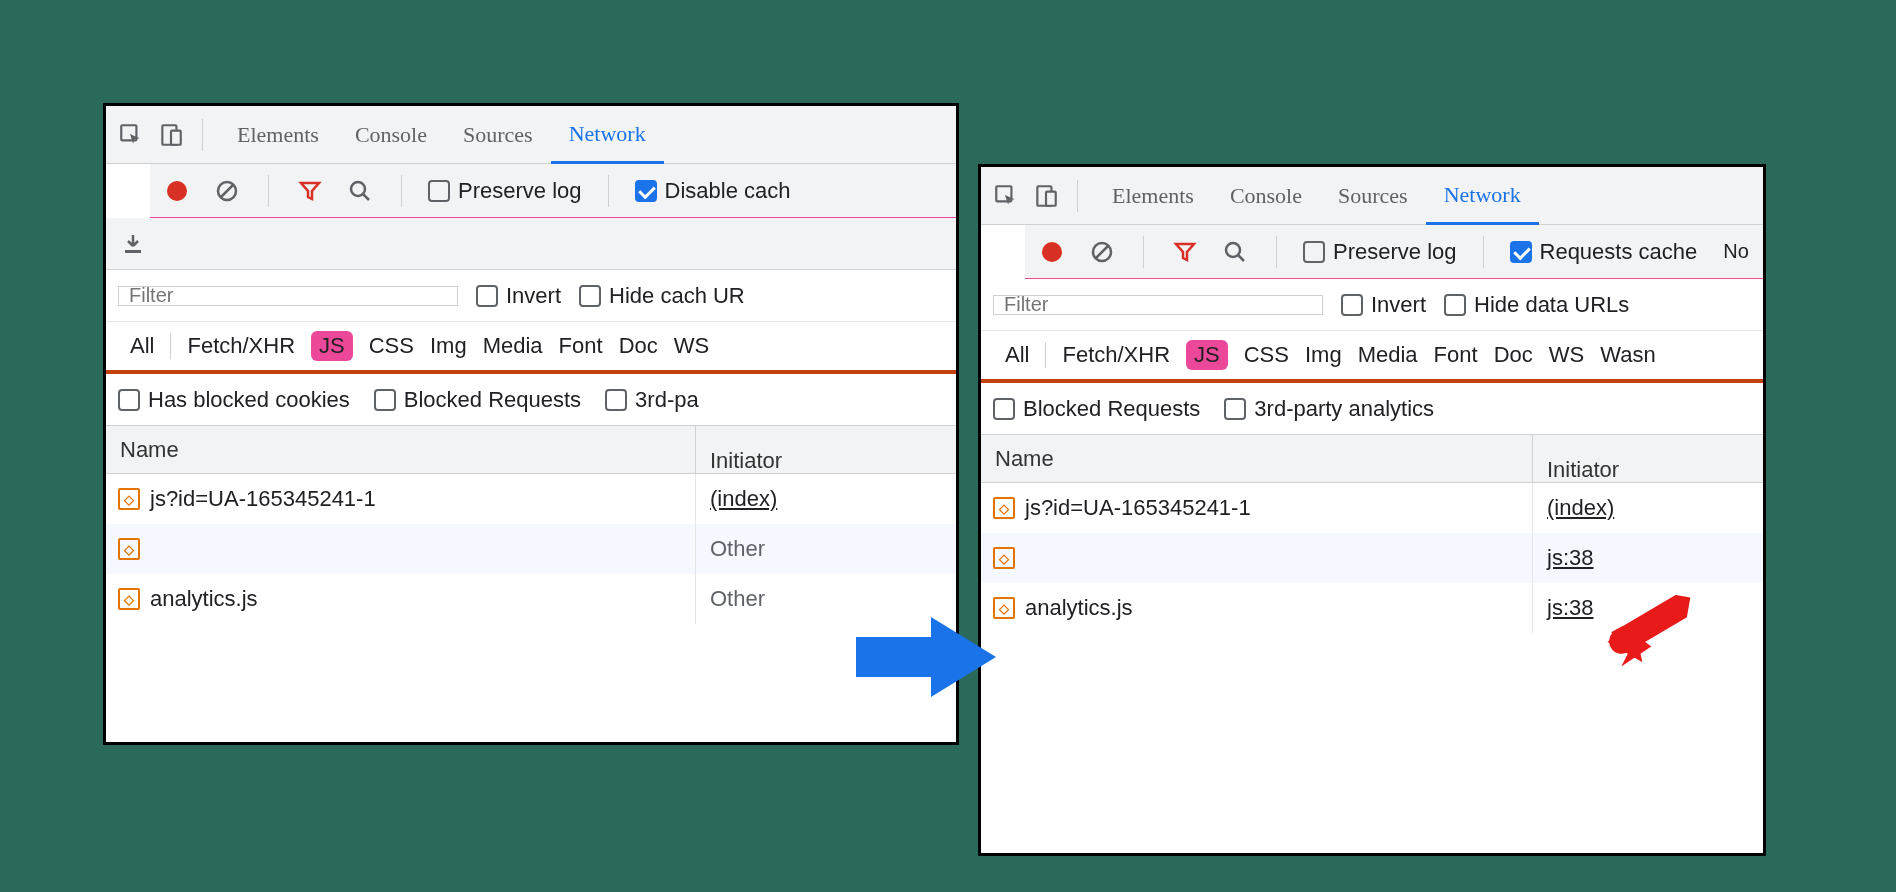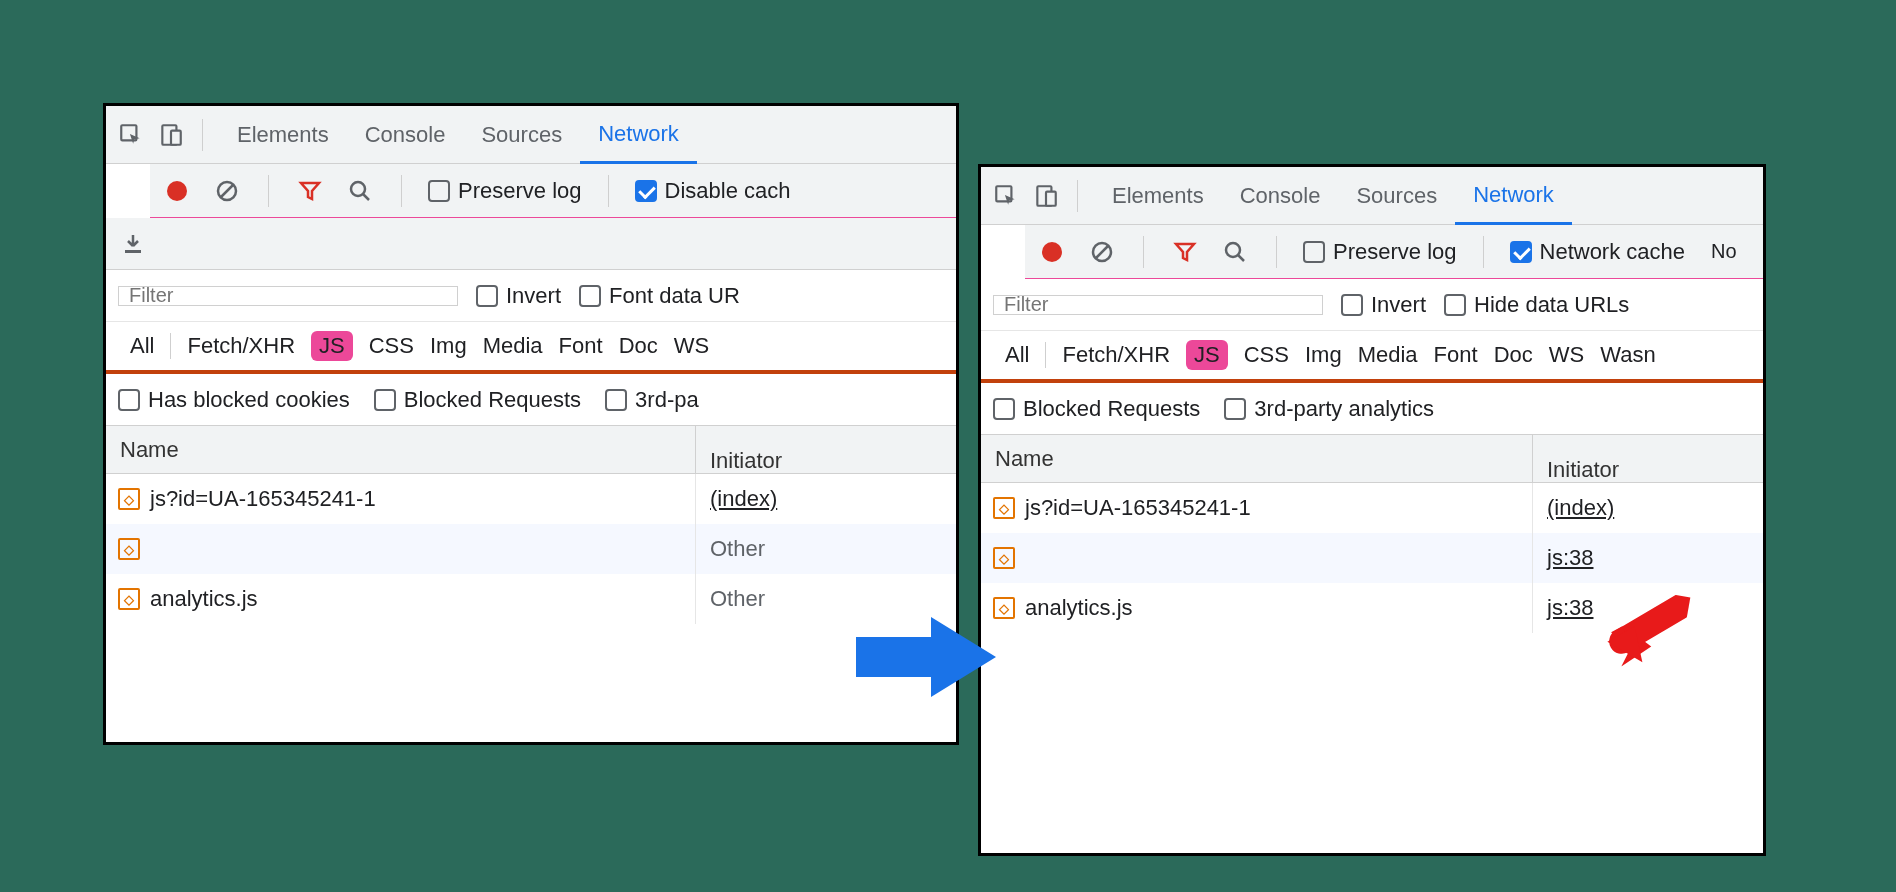--- a/index.html
+++ b/index.html
@@ -30,21 +30,21 @@
     background: #f1f3f4;
     padding: 0 10px;
     gap: 10px;
   }
   .icon-slot {
     display: inline-flex; align-items: center; justify-content: center;
     width: 30px; height: 30px;
   }
   .divider { width: 1px; height: 32px; background: #cfcfcf; margin: 0 6px; }
   .tabs {
-    display: flex; align-items: stretch; height: 100%;
+    display: flex; align-items: stretch; height: 100%; font-family: Liberation Serif, serif;
   }
   .tab {
     display: flex; align-items: center; padding: 0 18px;
     color: #5f6368; cursor: pointer; font-size: 22px;
   }
   .tab.active {
     color: #1a73e8; border-bottom: 3px solid #1a73e8;
     font-weight: 500; margin-bottom: -1px;
   }
 
@@ -225,21 +225,21 @@
   </div>
 
   <div class="filter-row">
     <input class="filter-input" placeholder="Filter" style="">
     <label class="check-item">
       <span class="checkbox-shell"></span>
       <span>Invert</span>
     </label>
     <label class="check-item">
       <span class="checkbox-shell"></span>
-      <span>Font data UR</span>
+      <span>Hide cach UR</span>
     </label>
   </div>
 
   <div class="types-row">
     <span class="type-chip">All</span>
     <span class="mini-divider"></span>
     <span class="type-chip">Fetch/XHR</span>
     <span class="type-chip active">JS</span>
     <span class="type-chip">CSS</span>
     <span class="type-chip">Img</span>
@@ -346,21 +346,21 @@
         </svg>
     </span>
     <span class="divider"></span>
     <label class="check-item">
       <span class="checkbox-shell"></span>
       <span>Preserve log</span>
     </label>
     <span class="divider"></span>
     <label class="check-item">
       <span class="checkbox-shell checked"></span>
-      <span>Network cache</span>
+      <span>Requests cache</span>
     </label>
     <span style="color:#202124; margin-left:6px;">No</span>
   </div>
 
   <div class="filter-row">
     <input class="filter-input" placeholder="Filter" style="">
     <label class="check-item">
       <span class="checkbox-shell"></span>
       <span>Invert</span>
     </label>

